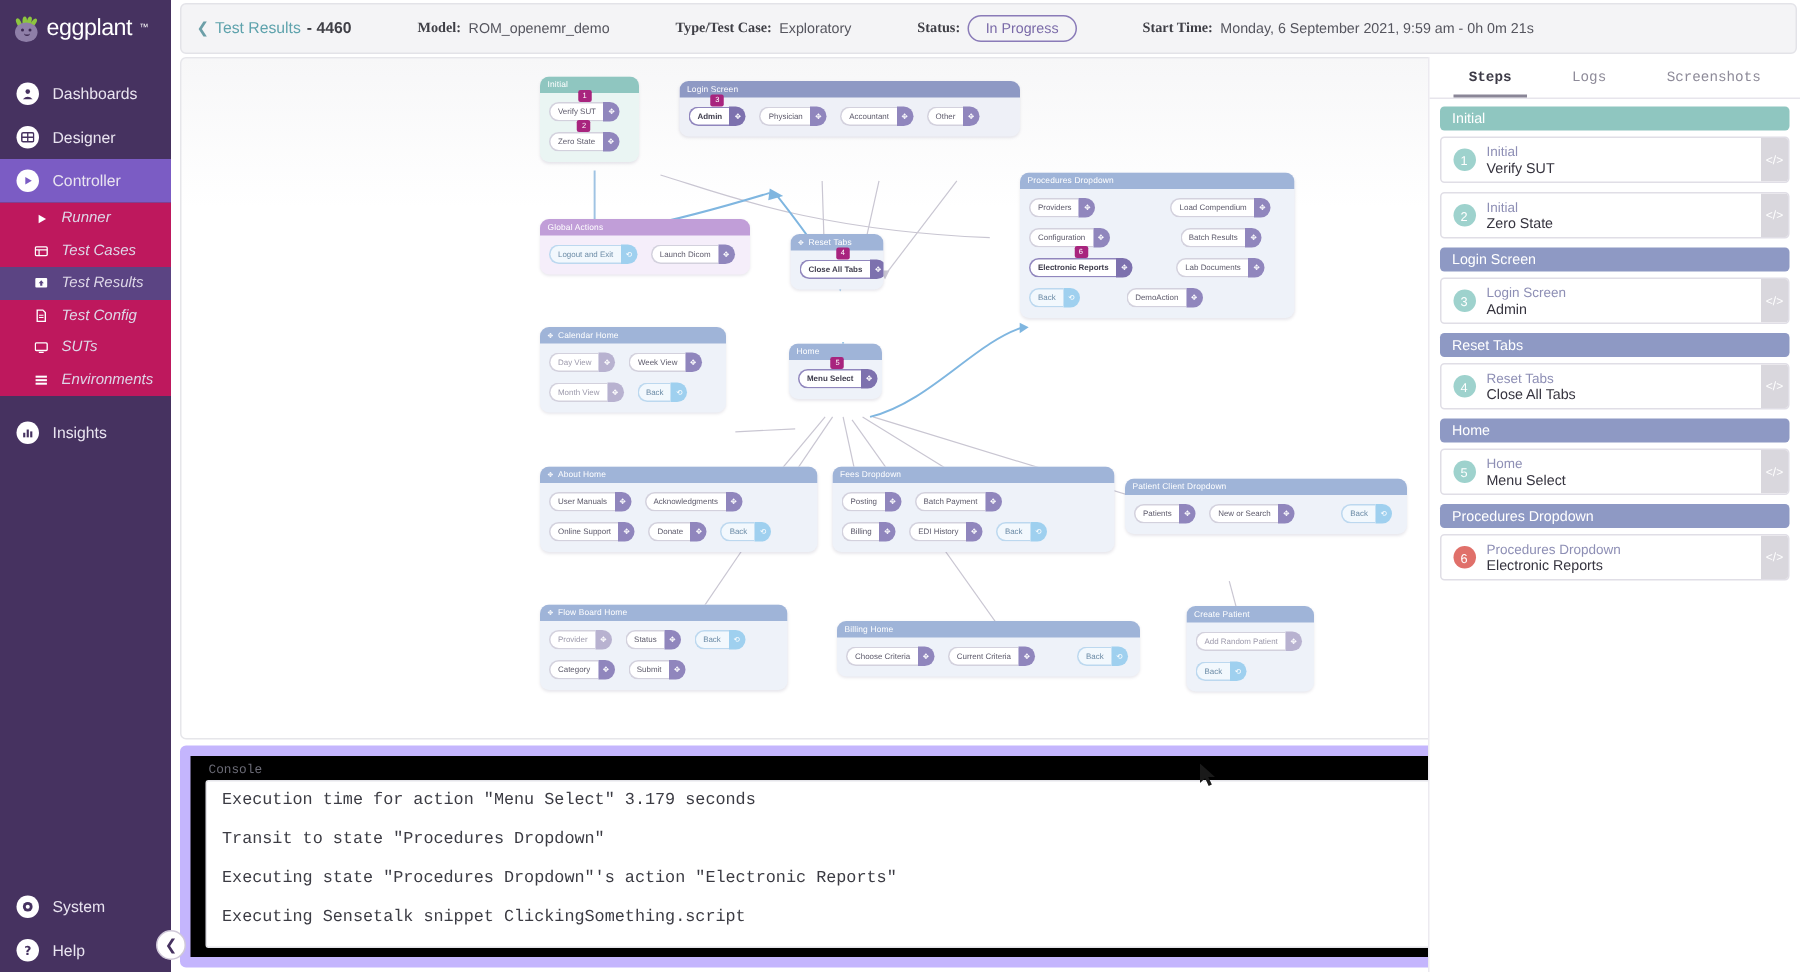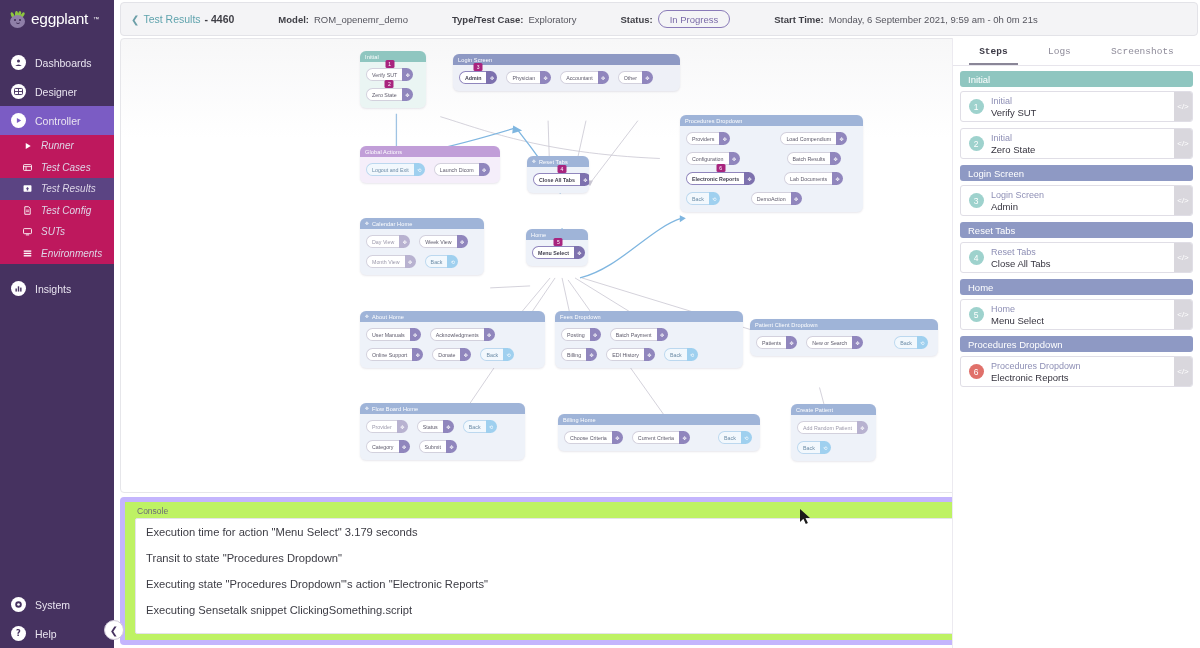--- a/index.html
+++ b/index.html
@@ -66,21 +66,21 @@
   .topbar {
     position: absolute; left: 6px; top: 2px; right: 2px; height: 34px;
     background: #f4f4f6; border: 1px solid #e3e3e8; border-radius: 4px;
     display: flex; align-items: center; padding-left: 10px; gap: 0px;
   }
   .crumb { display: flex; align-items: center; gap: 4px; font-size: 10.5px; }
   .crumb-chev { color: #6c9fa8; font-size: 10px; }
   .crumb-link { color: #5fa3ad; cursor: pointer; }
   .crumb-id { color: #3f3f46; font-weight: bold; }
   .meta { display: flex; align-items: center; gap: 5px; font-size: 9.5px; margin-left: 44px; }
-  .meta-label { color: #3f3f46; font-weight: bold; }
+  .meta-label { color: #3f3f46; font-weight: bold; font-family: Liberation Serif, serif; }
   .meta-val { color: #55555e; }
   .status-badge {
     border: 1px solid #8a7bb8; border-radius: 11px; padding: 2.5px 11px;
     color: #7a6aa8; font-size: 9.5px; cursor: pointer;
   }
 
   .canvas-wrap {
     position: absolute; left: 6px; top: 38px; width: 942px; height: 455px;
     background: linear-gradient(180deg,#f7f7f8 0%, #ffffff 22%);
     border: 1px solid #e6e6ea; border-radius: 4px; overflow: hidden;
@@ -131,21 +131,21 @@
   .pill.active .ptext { border-color: #9086bd; color: #3f3d4d; font-weight: bold; }
   .pill.active .phandle { background: #7d71ae; }
   .badge {
     position: absolute; top: -8px; left: 50%; transform: translateX(-50%);
     width: 9px; height: 8px; background: #a8247e; border-radius: 1.5px;
     color: #ffffff; font-size: 5px; display: flex; align-items: center; justify-content: center;
   }
 
   
   .console-wrap { position: absolute; left: 6px; top: 497px; width: 942px; height: 148px;
-    border: 5px solid #c4b5fd; border-radius: 4px; background: #bef264; }
+    border: 7px solid #c4b5fd; border-radius: 4px; background: #000000; font-family: Liberation Mono, monospace; }
   .console-label { position: absolute; left: 12px; top: 4px; font-size: 8.5px; color: #6b6b76; }
   .console-box { position: absolute; left: 10px; top: 16px; right: 10px; bottom: 6px;
     border: 1px solid #e4e4e9; border-radius: 2px; background: #ffffff;
     padding: 7px 10px; overflow: hidden; }
   .cline { font-size: 11.2px; color: #3c3c44; margin-bottom: 14px; }
   .cline.log { color: #6fbcc4; font-size: 10.5px; padding-left: 14px; margin-bottom: 0; }
   .console-scroll { position: absolute; right: 3px; bottom: 14px; width: 4px; height: 24px;
     background: #d6d6dd; border-radius: 2px; }
   .cursor-arrow { position: absolute; left: 686px; top: 509px; z-index: 30; }
 

